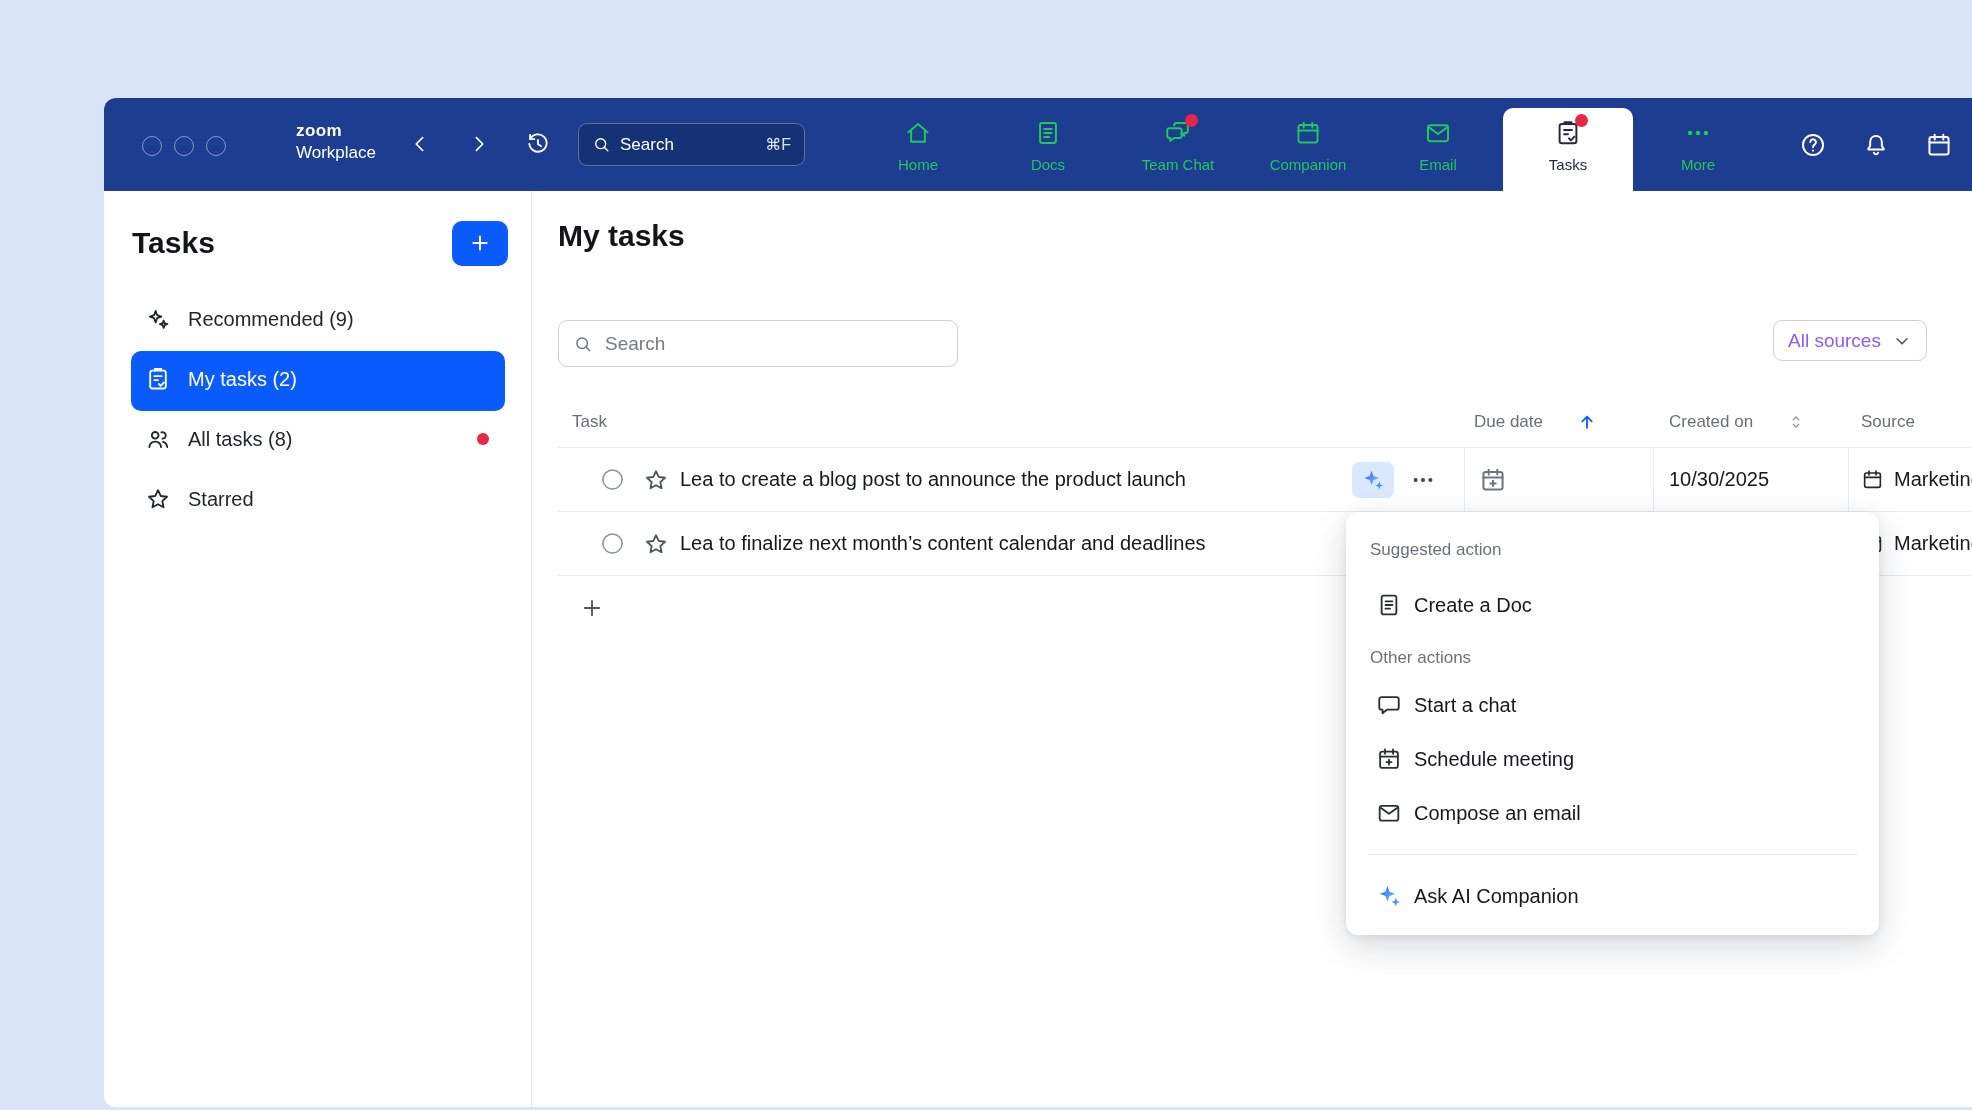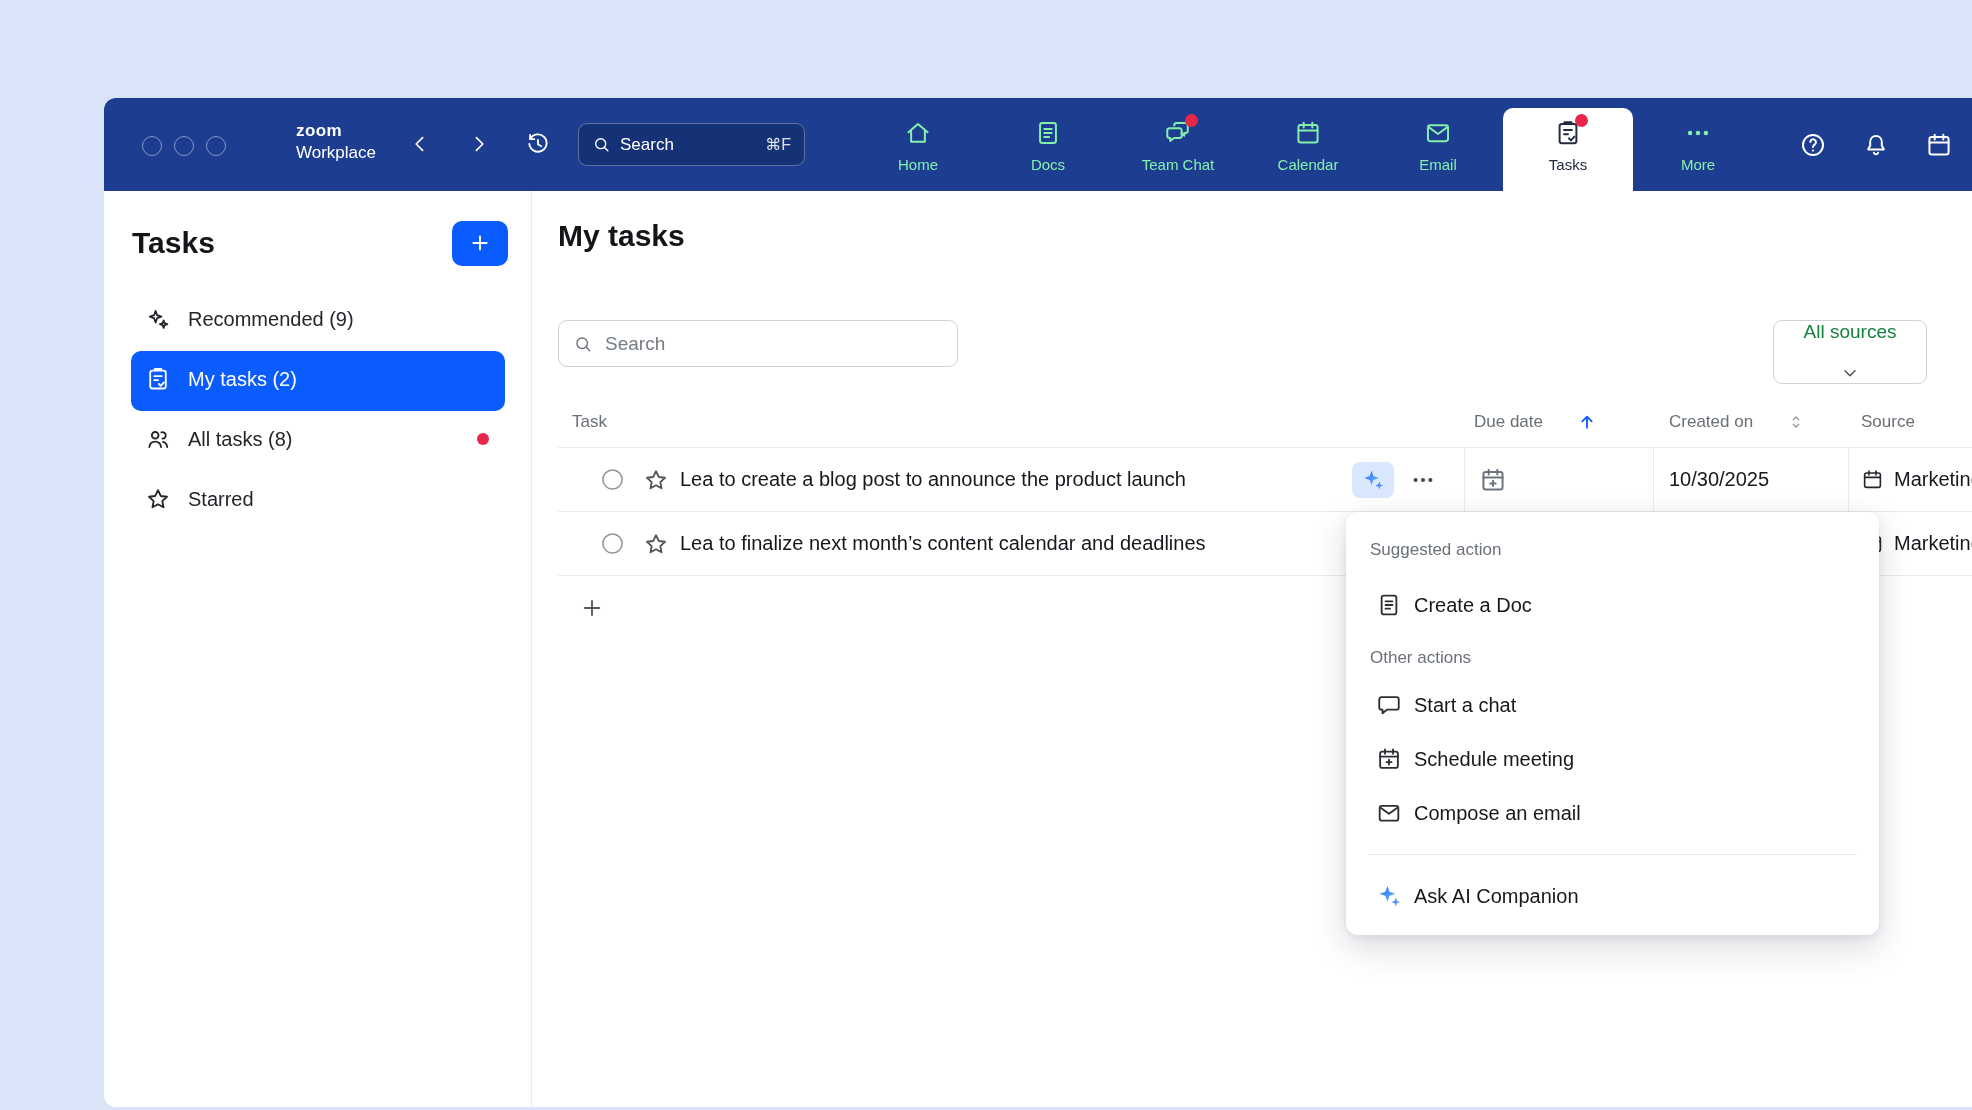--- a/index.html
+++ b/index.html
@@ -23,21 +23,21 @@
   .logo .brand{display:block;font-size:17px;font-weight:700;letter-spacing:.4px;margin-bottom:5px;}
   .logo .product{display:block;font-size:17px;font-weight:400;}
   .tb-btn{position:absolute;top:31px;width:30px;height:30px;background:none;border:0;color:#fff;
           display:flex;align-items:center;justify-content:center;cursor:pointer;padding:0;}
   .tb-search{position:absolute;left:474px;top:25px;width:227px;height:43px;border-radius:9px;
              background:rgba(0,0,0,.18);border:1px solid rgba(255,255,255,.30);
              display:flex;align-items:center;gap:9px;padding:0 13px;font-size:17px;color:#fff;cursor:pointer;}
   .tb-search .shortcut{margin-left:auto;opacity:.85;font-size:16px;}
   .topnav{position:absolute;left:749px;top:0;height:93px;display:flex;}
   .topnav-item{width:130px;height:93px;display:flex;flex-direction:column;align-items:center;
-               padding-top:21px;gap:9px;color:#86efac;font-size:15px;cursor:pointer;}
+               padding-top:21px;gap:9px;color:#22c55e;font-size:15px;cursor:pointer;}
   .topnav-item .icon-wrap{position:relative;height:28px;}
   .topnav-item.active{background:#fff;height:83px;margin-top:10px;padding-top:11px;
                       border-radius:10px 10px 0 0;color:#222b3e;}
   .badge{position:absolute;top:-5px;right:-6px;width:13px;height:13px;border-radius:50%;background:#e8264a;}
   .tb-right{position:absolute;left:1695px;top:0;height:93px;display:flex;align-items:center;gap:35px;color:#fff;}
   .tb-right .rbtn{background:none;border:0;color:#fff;padding:0;cursor:pointer;}
 
   
   .sidebar{position:absolute;left:0;top:93px;width:428px;height:916px;background:#fff;
            border-right:1px solid #e7eaee;border-radius:0 0 0 12px;}
@@ -53,24 +53,24 @@
   .reddot{margin-left:auto;width:12px;height:12px;border-radius:50%;background:#e8264a;}
 
   
   .main{position:absolute;left:428px;top:93px;width:1512px;height:916px;background:#fff;}
   .main-title{position:absolute;left:26px;top:28px;margin:0;font-size:30px;font-weight:700;color:#131519;}
   .search-field{position:absolute;left:26px;top:129px;width:400px;height:47px;border:1px solid #ccd2d9;
                 border-radius:9px;display:flex;align-items:center;gap:10px;padding:0 14px;color:#6c737b;background:#fff;}
   .search-field input{border:0;outline:0;flex:1;font-size:19px;color:#23262b;background:transparent;
                       font-family:"Liberation Sans","DejaVu Sans",sans-serif;}
   .search-field input::placeholder{color:#747b83;}
-  .filter-btn{position:absolute;left:1241px;top:129px;width:154px;height:64px;border:1px solid #ccd2d9;
+  .filter-btn{position:absolute;left:1241px;top:129px;width:154px;height:41px;border:1px solid #ccd2d9;
               border-radius:9px;background:#fff;display:flex;align-items:center;justify-content:space-between;
-              padding:0 14px;font-size:19px;color:#15803d;cursor:pointer;
-              font-family:"Liberation Sans","DejaVu Sans",sans-serif;flex-direction:column;}
+              padding:0 14px;font-size:19px;color:#8b5cf6;cursor:pointer;
+              font-family:"Liberation Sans","DejaVu Sans",sans-serif;}
   .filter-btn .chev{color:#4a4f55;}
 
   .tasktable{position:absolute;left:26px;top:205px;width:1486px;}
   .thead{display:flex;height:52px;align-items:center;font-size:17px;color:#686f76;border-bottom:1px solid #e8ebef;}
   .c-task{width:907px;}
   .c-due{width:189px;}
   .c-created{width:195px;}
   .c-source{width:195px;}
   .thead .c-task{padding-left:14px;}
   .thead .c-due{padding-left:9px;display:flex;align-items:center;gap:34px;cursor:pointer;}
@@ -277,21 +277,21 @@
           <span class="badge"></span>
         </span>
         <span>Team Chat</span>
       </div>
       <div class="topnav-item">
         <span class="icon-wrap">
             <svg class="s" width="28" height="28">
               <use href="#i-cal"></use>
             </svg>
           </span>
-        <span>Calendar</span>
+        <span>Companion</span>
       </div>
       <div class="topnav-item">
         <span class="icon-wrap">
             <svg class="s" width="28" height="28">
               <use href="#i-mail"></use>
             </svg>
           </span>
         <span>Email</span>
       </div>
       <div class="topnav-item active">

